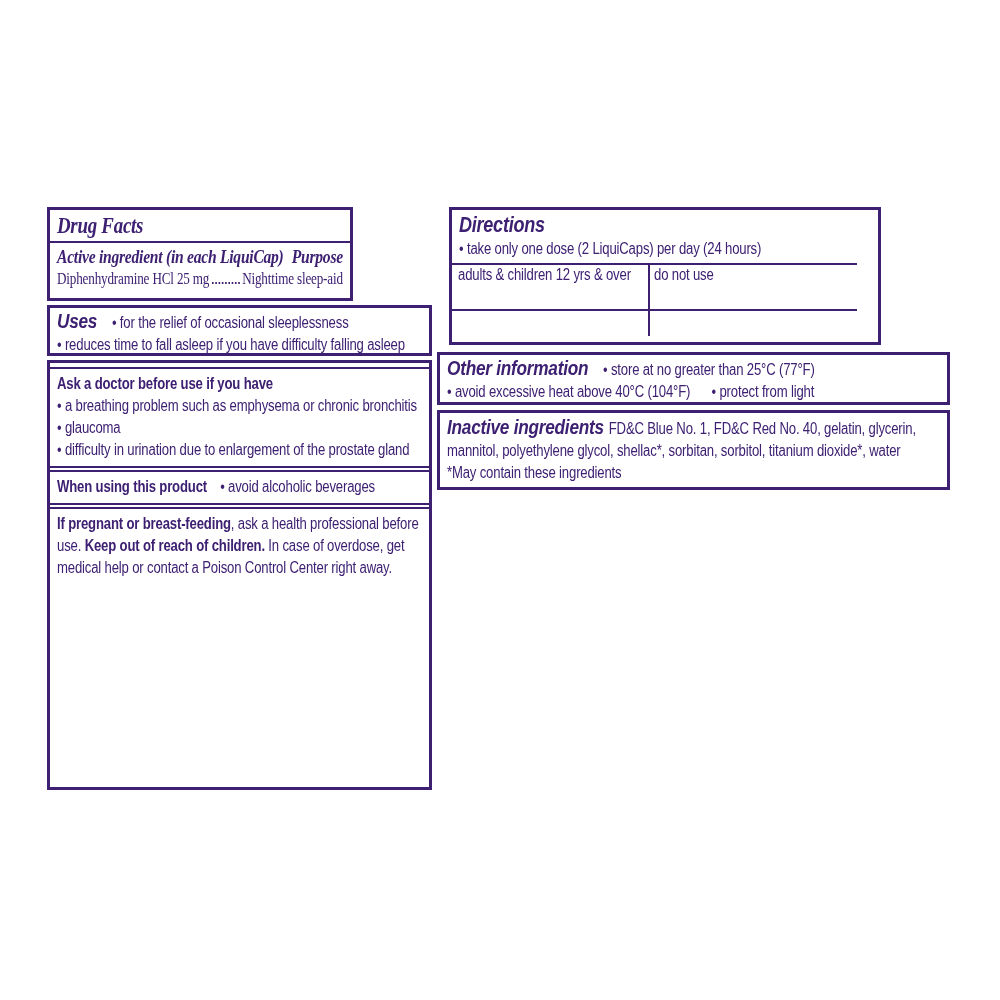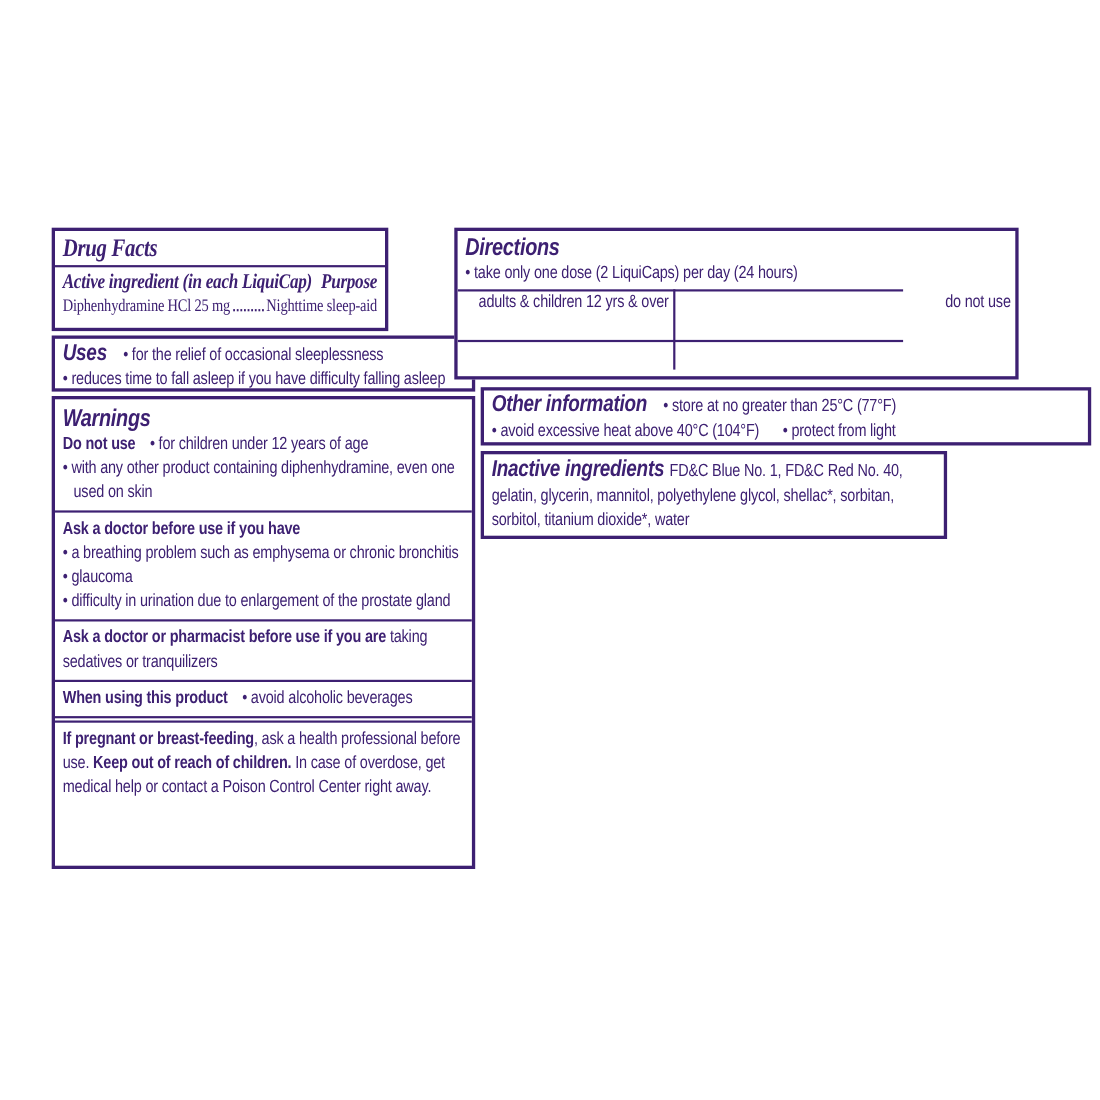--- a/index.html
+++ b/index.html
@@ -23,32 +23,32 @@
   .sec { padding:2px 0 3px 0; }
   .flex { display:flex; align-items:baseline; }
   .sb { justify-content:space-between; }
   .hang { padding-left:12px; text-indent:-12px; }
   .b::before { content:"\2022\00a0"; }
   .leadgap { margin-right:16px; }
   .hgap { margin-right:18px; }
   .leader { flex:1 1 auto; border-bottom:2px dotted var(--purple); margin:0 3px 4px 3px; min-width:30px; }
   
   .dtable { position:relative; margin:3px -7px 0 -7px; display:grid;
-            grid-template-columns:196px 1fr; grid-template-rows:46px 27px;text-align:right; }
+            grid-template-columns:196px 1fr; grid-template-rows:46px 27px; }
   .dcell { padding:1px 4px 0 6px; }
   .vline { position:absolute; left:196px; top:0; bottom:0; width:2px; background:var(--purple); }
   .hline1 { position:absolute; left:0; top:0; width:405px; height:2px; background:var(--purple); }
   .hline2 { position:absolute; left:0; top:46px; width:405px; height:2px; background:var(--purple); }
   
   #box-drugfacts   { left:47px;  top:207px; width:306px; height:94px;font-family:Liberation Serif, serif; }
   #box-uses        { left:47px;  top:305px; width:385px; height:51px; padding-top:1px; }
   #box-warnings    { left:47px;  top:360px; width:385px; height:430px; }
-  #box-directions  { left:413px; top:207px; width:513px; height:138px; }
-  #box-otherinfo   { left:437px; top:352px; width:555px; height:53px; padding-top:1px; }
-  #box-inactive    { left:437px; top:410px; width:424px; height:80px; }
+  #box-directions  { left:449px; top:207px; width:432px; height:138px; }
+  #box-otherinfo   { left:437px; top:352px; width:513px; height:53px; padding-top:1px; }
+  #box-inactive    { left:437px; top:410px; width:513px; height:80px; }
 </style>
 </head>
 <body>
 
 <div class="box" id="box-drugfacts">
   <div class="tx h1">Drug Facts</div>
   <div class="divider"></div>
   <div class="tx flex sb h2" style="font-size:19px; line-height:23px;">
     <span>Active ingredient (in each LiquiCap)</span>
     <span>Purpose</span>
@@ -61,40 +61,28 @@
 </div>
 
 <div class="box" id="box-uses">
   <div class="tx line">
     <span class="h2 hgap">Uses</span><span class="b">for the relief of occasional sleeplessness</span>
   </div>
   <div class="tx line hang b">reduces time to fall asleep if you have difficulty falling asleep</div>
 </div>
 
 <div class="box" id="box-warnings">
-  <div class="sec">
-    <div class="tx h2" style="font-size:22px; line-height:26px;">Warnings</div>
-    <div class="tx line">
-      <span class="bold leadgap">Do not use</span><span class="b">for children under 12 years of age</span>
-    </div>
-    <div class="tx line hang b">with any other product containing diphenhydramine, even one used on skin</div>
-  </div>
   <div class="divider"></div>
   <div class="sec">
     <div class="tx line bold">Ask a doctor before use if you have</div>
     <div class="tx line hang b">a breathing problem such as emphysema or chronic bronchitis</div>
     <div class="tx line hang b">glaucoma</div>
     <div class="tx line hang b">difficulty in urination due to enlargement of the prostate gland</div>
   </div>
   <div class="divider"></div>
-  <div class="sec">
-    <div class="tx line">
-      <span class="bold">Ask a doctor or pharmacist before use if you are</span><span> taking sedatives or tranquilizers</span>
-    </div>
-  </div>
   <div class="divider"></div>
   <div class="sec">
     <div class="tx line">
       <span class="bold leadgap">When using this product</span><span class="b">avoid alcoholic beverages</span>
     </div>
   </div>
   <div class="divider"></div>
   <div class="divider"></div>
   <div class="sec">
     <div class="tx line">

